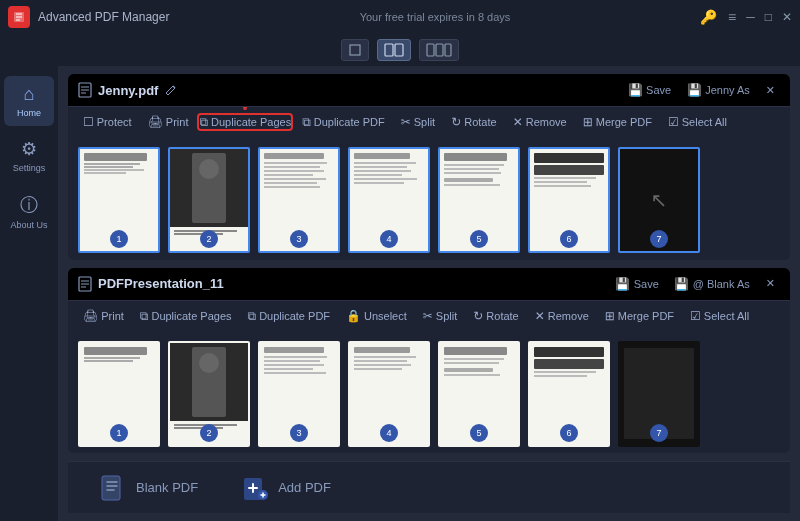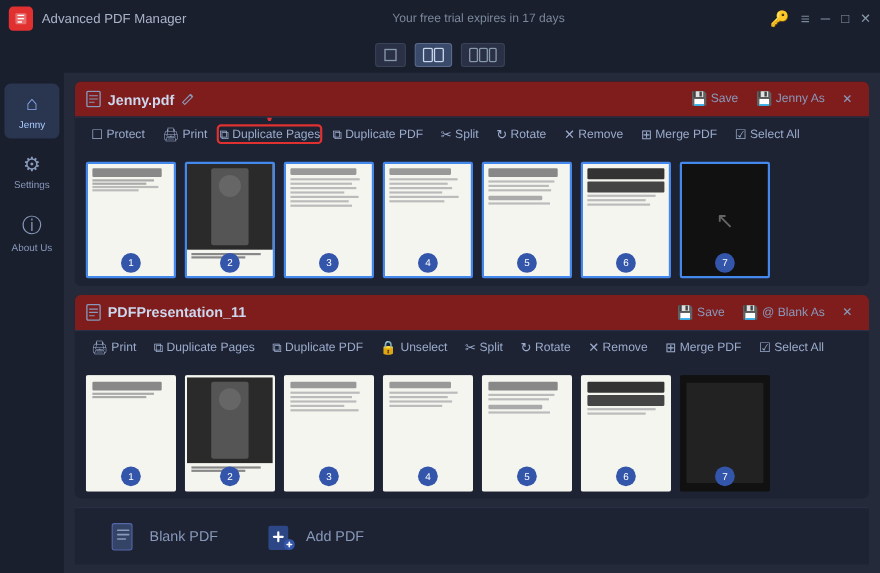--- a/index.html
+++ b/index.html
@@ -144,21 +144,21 @@
     .pdf-section {
       background: #1e2333;
       border-radius: 6px;
       overflow: hidden;
     }
     .pdf-header {
       display: flex;
       align-items: center;
       justify-content: space-between;
       padding: 6px 10px;
-      background: #7f1d1d;
+      background: #000000;
     }
     .pdf-title-area {
       display: flex;
       align-items: center;
       gap: 6px;
       font-size: 13px;
       font-weight: 600;
       color: #ccd8ee;
     }
     .pdf-header-actions {
@@ -303,21 +303,21 @@
   <div class="title-bar-left">
     <div class="app-icon">
       <svg width="14" height="14" viewBox="0 0 14 14">
           <rect x="2" y="2" width="10" height="10" rx="1" fill="white" opacity="0.3"></rect>
           <path d="M4 4h6M4 7h6M4 10h4" stroke="white" stroke-width="1.2"></path>
         </svg>
     </div>
     <span class="title-bar-title">Advanced PDF Manager</span>
   </div>
   <div class="title-bar-center">
-    <span>Your free trial expires in 17 days</span>
+    <span>Your free trial expires in 8 days</span>
   </div>
   <div class="title-bar-right">
     <span>🔑</span>
     <span>≡</span>
     <span class="win-btn">─</span>
     <span class="win-btn">□</span>
     <span class="win-btn">✕</span>
   </div>
 </div>
 
@@ -340,21 +340,21 @@
         <rect x="19" y="1" width="6" height="12" rx="1" stroke="#8899aa" stroke-width="1.2" fill="none"></rect>
       </svg>
   </button>
 </div>
 
 <div class="main-layout">
 
   <div class="sidebar">
     <div class="sidebar-item active">
       <span class="sidebar-icon">⌂</span>
-      <span class="sidebar-label">Jenny</span>
+      <span class="sidebar-label">Home</span>
     </div>
     <div class="sidebar-item">
       <span class="sidebar-icon">⚙</span>
       <span class="sidebar-label">Settings</span>
     </div>
     <div class="sidebar-item">
       <span class="sidebar-icon">ⓘ</span>
       <span class="sidebar-label">About Us</span>
     </div>
   </div>

